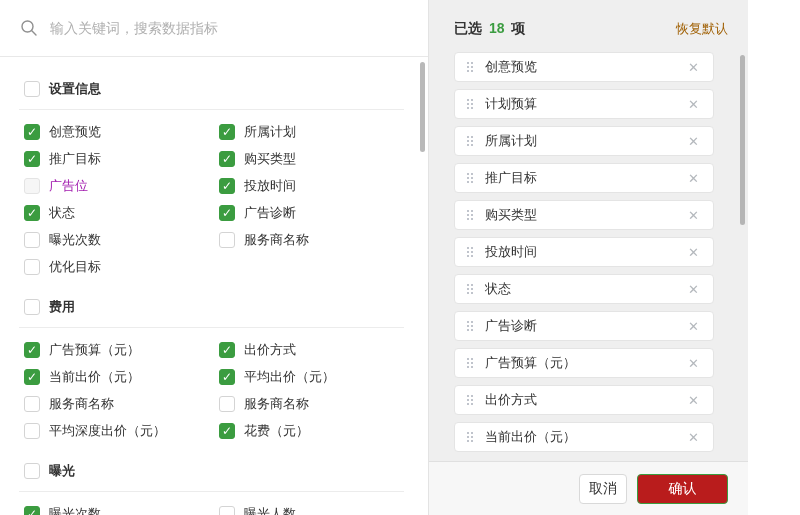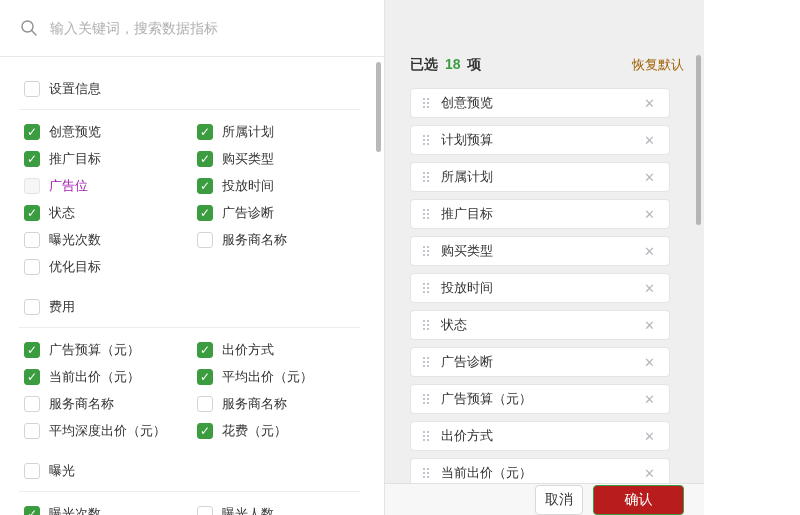--- a/index.html
+++ b/index.html
@@ -3,36 +3,36 @@
 <meta charset="utf-8">
 <style>
   * { margin:0; padding:0; box-sizing:border-box; }
   html,body { width:800px; height:515px; overflow:hidden; }
   body {
     font-family:"Liberation Sans","DejaVu Sans",sans-serif;
     font-size:13px; color:#333; background:#fff; display:flex;
   }
 
   
-  .left-panel { width:384px; height:515px; background:#fff; position:relative; }
+  .left-panel { width:428px; height:515px; background:#fff; position:relative; }
   .search-row {
     height:57px; display:flex; align-items:center; padding:0 20px;
     border-bottom:1px solid #e8e8e8;
   }
   .search-row svg { flex:0 0 auto; }
   .search-input {
     border:none; outline:none; flex:1; margin-left:12px; font-size:14px;
     color:#333; font-family:inherit; background:transparent;
   }
   .search-input::placeholder { color:#b0b0b0; }
 
   .left-scroll { padding:0 24px 10px 24px; position:relative; }
   .section { margin-top:23px; }
   .section-header { display:flex; align-items:center; }
-  .section-title { font-weight:normal; margin-left:9px; }
+  .section-title { font-weight:bold; margin-left:9px; }
   .section-divider { border:none; border-top:1px solid #ececec; margin:11px 0 14px -5px; }
   .items-grid {
     display:grid; grid-template-columns:1fr 1fr; row-gap:11px; column-gap:10px;
   }
   .item-row { display:flex; align-items:center; height:16px; cursor:pointer; }
   .item-label { margin-left:9px; }
   .item-row.disabled .item-label { color:#a21caf; }
 
   
   .cbx {
@@ -54,21 +54,20 @@
   .right-thumb { right:3px; top:55px; height:170px; background:#b5b5b5; }
 
   
   .right-panel {
     width:320px; height:515px; background:#efefef;
     border-left:1px solid #e3e3e3; position:relative;
   }
   .right-header {
     display:flex; align-items:center; justify-content:space-between;
     padding:20px 20px 0 25px;
-    margin-top:36px;
   }
   .selected-count { font-size:14px; font-weight:bold; color:#333; }
   .selected-count .num { color:#3b9c40; margin:0 3px; }
   .reset-link { font-size:13px; color:#a16207; cursor:pointer; text-decoration:none; }
 
   .selected-list { padding:14px 0 0 25px; }
   .sel-card {
     width:260px; height:30px; background:#fff; border:1px solid #e4e4e4;
     border-radius:4px; display:flex; align-items:center; padding:0 12px;
     margin-bottom:7px; cursor:move;
@@ -78,21 +77,21 @@
     gap:2px; flex:0 0 auto;
   }
   .drag-handle i { width:2px; height:2px; background:#c0c4cc; }
   .sel-label { margin-left:12px; }
   .sel-close {
     margin-left:auto; color:#b4b8bd; font-size:13px; cursor:pointer;
     line-height:1; padding:2px;
   }
 
   .right-footer {
-    position:absolute; left:0; bottom:0; width:100%; height:32px;
+    position:absolute; left:0; bottom:0; width:100%; height:54px;
     background:#f7f7f7; border-top:1px solid #e0e0e0;
     display:flex; align-items:center; justify-content:flex-end; padding-right:20px;
   }
   .btn {
     height:30px; border-radius:4px; font-size:14px; font-family:inherit;
     cursor:pointer; display:inline-flex; align-items:center; justify-content:center;
   }
   .btn-cancel { background:#fff; border:1px solid #d9d9d9; color:#333; width:48px; }
   .btn-confirm { background:#b91c1c; border:1px solid #3b9c40; color:#fff; width:91px; margin-left:10px; }
 </style>

